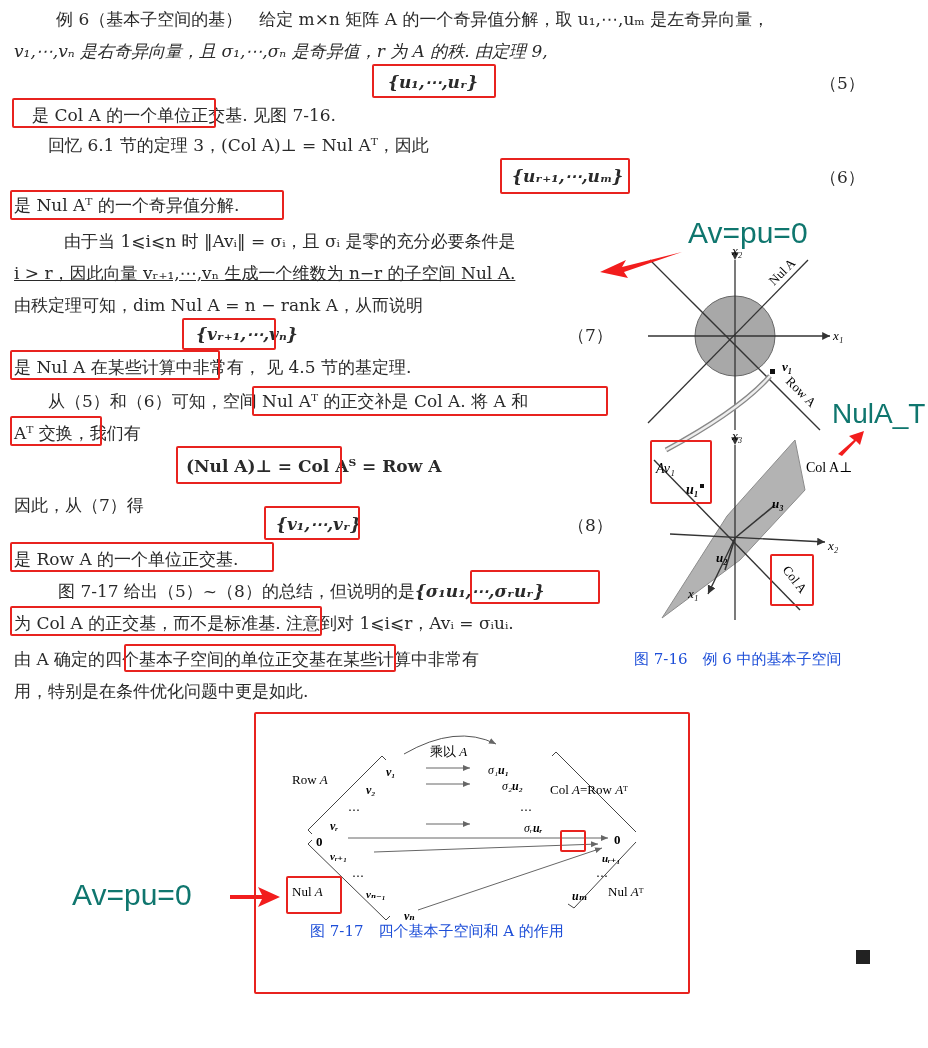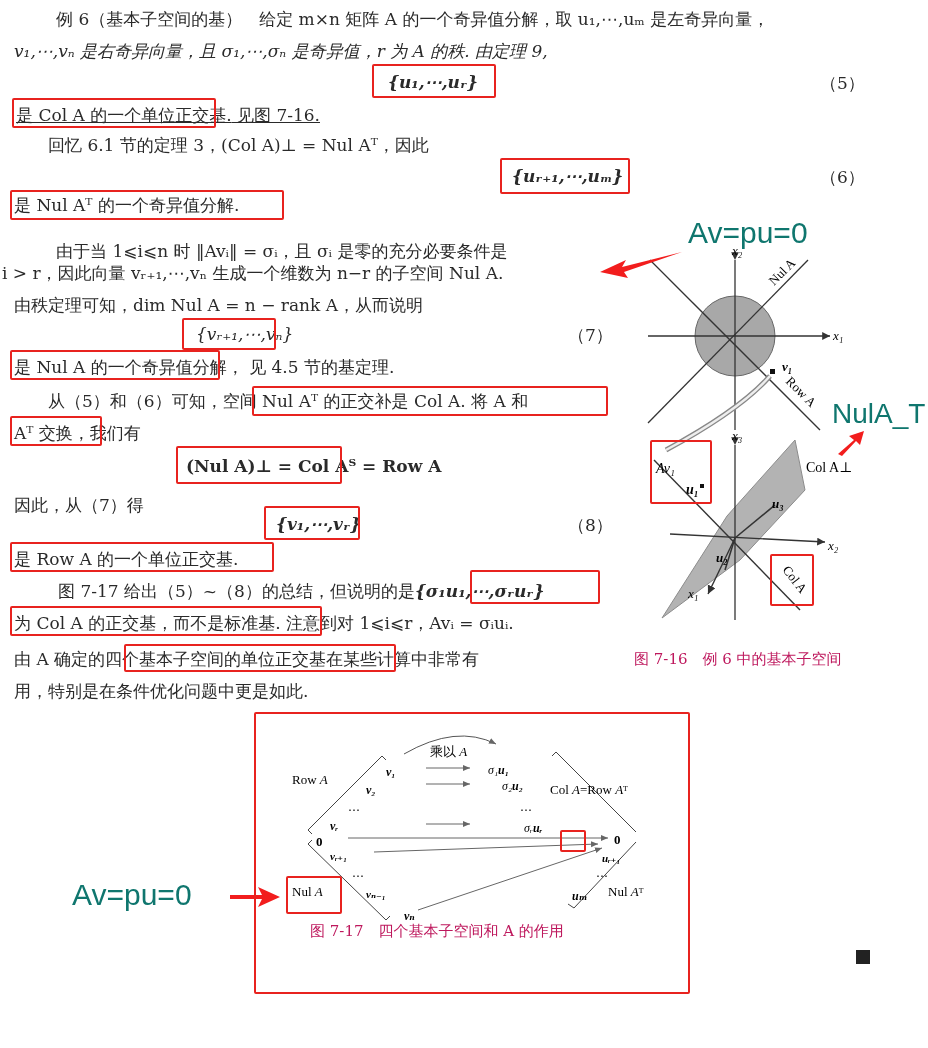--- a/index.html
+++ b/index.html
@@ -3,53 +3,53 @@
 <meta charset="utf-8">
 <style>
   html, body { margin:0; padding:0; background:#fff; }
   body { width:928px; height:1048px; position:relative; overflow:hidden;
          font-family:"DejaVu Serif","Liberation Serif",serif; color:#2a2a2a; }
   .line { position:absolute; font-size:17px; white-space:nowrap; line-height:22px; }
   .eqn  { position:absolute; font-size:17px; white-space:nowrap;font-weight:bold; }
   .eqnum{ position:absolute; font-size:17px; }
   .rbox { position:absolute; border:2px solid #e8231f; border-radius:2px; pointer-events:none; box-sizing:border-box; }
   .anno { position:absolute; color:#0f766e; font-family:Liberation Sans, sans-serif; font-size:30px; }
-  .caption { position:absolute; font-size:15px; color:#be185d; white-space:nowrap; }
+  .caption { position:absolute; font-size:15px; color:#1d4ed8; white-space:nowrap; }
   .qed { position:absolute; width:14px; height:14px; background:#222; }
   svg text { font-family:"Liberation Serif","DejaVu Serif",serif; }
 </style>
 </head>
 <body>
 
 <div class="line" style="left:56px;top:8px;">例 6（基本子空间的基）　给定 m×n 矩阵 A 的一个奇异值分解，取 u₁,⋯,uₘ 是左奇异向量，</div>
 <div class="line" style="left:14px;top:40px;font-style:italic;">v₁,⋯,vₙ 是右奇异向量，且 σ₁,⋯,σₙ 是奇异值，r 为 A 的秩. 由定理 9,</div>
 <div class="eqn" style="left:388px;top:72px;font-weight:bold;font-style:italic;">{u₁,⋯,uᵣ}</div>
 <div class="eqnum" style="left:820px;top:72px;">（5）</div>
 <div class="rbox" style="left:372px;top:64px;width:124px;height:34px;"></div>
 
-<div class="line" style="left:16px;top:104px;text-decoration:underline;">
+<div class="line" style="left:32px;top:104px;">
   <span>是 Col A 的一个单位正交基.</span><span> 见图 7-16.</span>
 </div>
 <div class="rbox" style="left:12px;top:98px;width:204px;height:30px;"></div>
 
 <div class="line" style="left:48px;top:134px;">回忆 6.1 节的定理 3，(Col A)⊥ = Nul Aᵀ，因此</div>
 <div class="eqn" style="left:512px;top:166px;font-weight:bold;font-style:italic;">{uᵣ₊₁,⋯,uₘ}</div>
 <div class="eqnum" style="left:820px;top:166px;">（6）</div>
 <div class="rbox" style="left:500px;top:158px;width:130px;height:36px;"></div>
 <div class="line" style="left:14px;top:194px;">是 Nul Aᵀ 的一个奇异值分解.</div>
 <div class="rbox" style="left:10px;top:190px;width:274px;height:30px;"></div>
 
-<div class="line" style="left:56px;top:230px;margin-top:10px;">由于当 1⩽i⩽n 时 ‖Avᵢ‖ = σᵢ，且 σᵢ 是零的充分必要条件是</div>
-<div class="line" style="left:2px;top:262px;">i &gt; r，因此向量 vᵣ₊₁,⋯,vₙ 生成一个维数为 n−r 的子空间 Nul A.</div>
+<div class="line" style="left:64px;top:230px;">由于当 1⩽i⩽n 时 ‖Avᵢ‖ = σᵢ，且 σᵢ 是零的充分必要条件是</div>
+<div class="line" style="left:14px;top:262px;text-decoration:underline;">i &gt; r，因此向量 vᵣ₊₁,⋯,vₙ 生成一个维数为 n−r 的子空间 Nul A.</div>
 <div class="line" style="left:14px;top:294px;">由秩定理可知，dim Nul A = n − rank A，从而说明</div>
-<div class="eqn" style="left:196px;top:324px;font-weight:normal;font-style:italic;">{vᵣ₊₁,⋯,vₙ}</div>
+<div class="eqn" style="left:196px;top:324px;font-weight:bold;font-style:italic;">{vᵣ₊₁,⋯,vₙ}</div>
 <div class="eqnum" style="left:568px;top:324px;">（7）</div>
 <div class="rbox" style="left:182px;top:318px;width:94px;height:32px;"></div>
 <div class="line" style="left:14px;top:356px;">
-  <span>是 Nul A 的一个奇异值分解，</span><span> 见 4.5 节的基定理.</span>
+  <span>是 Nul A 在某些计算中非常有，</span><span> 见 4.5 节的基定理.</span>
 </div>
 <div class="rbox" style="left:10px;top:350px;width:210px;height:30px;"></div>
 
 <div class="line" style="left:48px;top:390px;">
   <span>从（5）和（6）可知，</span><span>空间 Nul Aᵀ 的正交补是 Col A. 将 A 和</span>
 </div>
 <div class="rbox" style="left:252px;top:386px;width:356px;height:30px;"></div>
 <div class="line" style="left:14px;top:422px;">
   <span>Aᵀ 交换，</span><span>我们有</span>
 </div>

